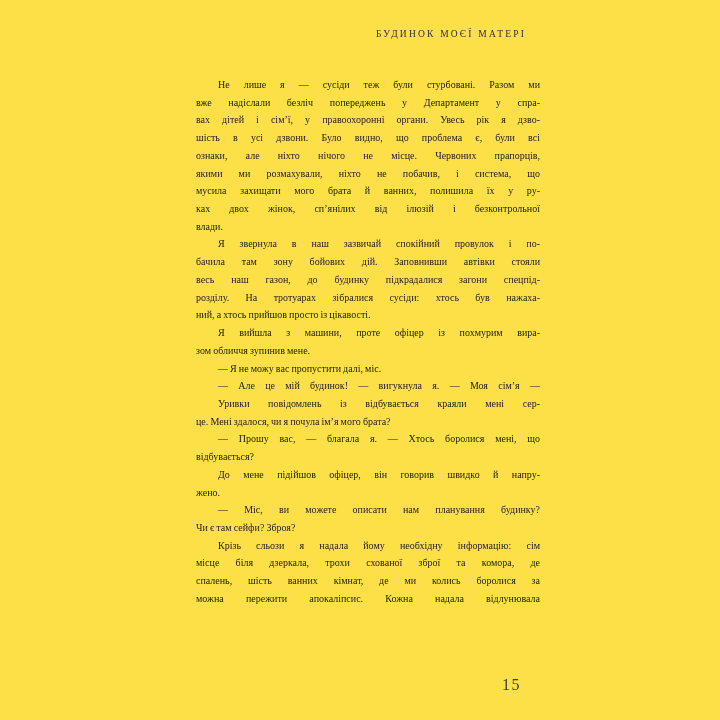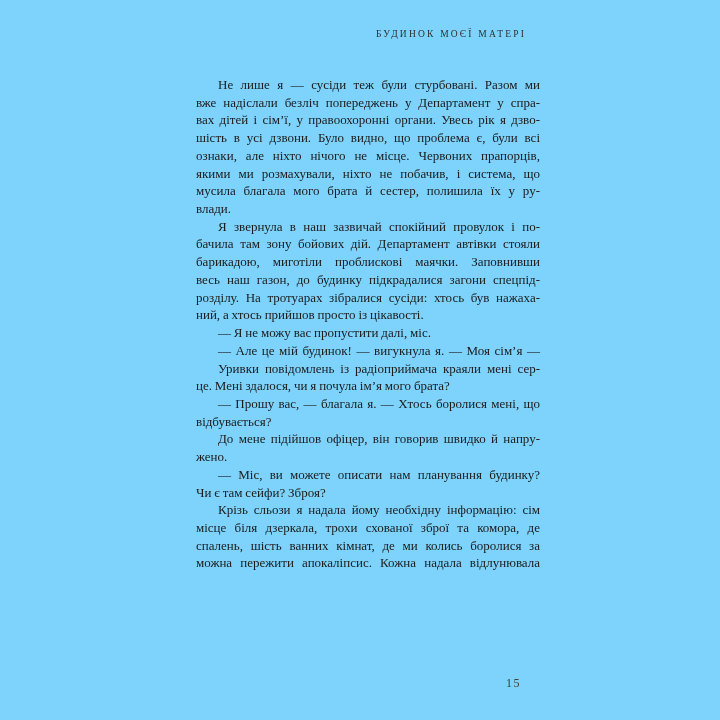--- a/index.html
+++ b/index.html
@@ -4,41 +4,41 @@
 <style>
   html, body {
     margin: 0;
     padding: 0;
     background: #ffffff;
   }
   .book-page {
     position: relative;
     width: 720px;
     height: 720px;
-    background: #7dd3fc;
+    background: #fde047;
     font-family: "Liberation Serif", "DejaVu Serif", serif;
     overflow: hidden;
   }
   .running-header {
     position: absolute;
     top: 29px;
     right: 194px;
     font-size: 9.5px;
     letter-spacing: 2.2px;
     color: #2f2f2f;
     text-align: right;
     white-space: nowrap;
   }
   .text-block {
     position: absolute;
     left: 196px;
     top: 76px;
     width: 344px;
     color: #1b1b1b;
-    font-size: 13px;
+    font-size: 10px;
     word-spacing: -0.4px;
   }
   .paragraph {
     margin: 0;
     padding: 0;
   }
   .line {
     height: 17.72px;
     line-height: 17.72px;
     text-align: justify;
@@ -48,58 +48,62 @@
   .line.first {
     text-indent: 22px;
   }
   .line.last {
     text-align-last: left;
   }
   .page-number {
     position: absolute;
     top: 676px;
     right: 199px;
-    font-size: 12px;
+    font-size: 16px;
     letter-spacing: 1.5px;
     color: #3d3d3d;
   }
 </style>
 </head>
 <body>
 
 <div class="book-page">
   <div class="running-header">БУДИНОК МОЄЇ МАТЕРІ</div>
 
   <div class="text-block">
       <div class="paragraph">
         <div class="line first">Не лише я — сусіди теж були стурбовані. Разом ми</div>
         <div class="line">вже надіслали безліч попереджень у Департамент у спра-</div>
         <div class="line">вах дітей і сім’ї, у правоохоронні органи. Увесь рік я дзво-</div>
         <div class="line">шість в усі дзвони. Було видно, що проблема є, були всі</div>
         <div class="line">ознаки, але ніхто нічого не місце. Червоних прапорців,</div>
         <div class="line">якими ми розмахували, ніхто не побачив, і система, що</div>
-        <div class="line">мусила благала мого брата й сестер, полишила їх у ру-</div>
+        <div class="line">мусила захищати мого брата й ванних, полишила їх у ру-</div>
+        <div class="line">ках двох жінок, сп’янілих від ілюзій і безконтрольної</div>
         <div class="line last">влади.</div>
       </div>
       <div class="paragraph">
         <div class="line first">Я звернула в наш зазвичай спокійний провулок і по-</div>
-        <div class="line">бачила там зону бойових дій. Департамент автівки стояли</div>
-        <div class="line">барикадою, миготіли проблискові маячки. Заповнивши</div>
+        <div class="line">бачила там зону бойових дій. Заповнивши автівки стояли</div>
         <div class="line">весь наш газон, до будинку підкрадалися загони спецпід-</div>
         <div class="line">розділу. На тротуарах зібралися сусіди: хтось був нажаха-</div>
         <div class="line last">ний, а хтось прийшов просто із цікавості.</div>
+      </div>
+      <div class="paragraph">
+        <div class="line first">Я вийшла з машини, проте офіцер із похмурим вира-</div>
+        <div class="line last">зом обличчя зупинив мене.</div>
       </div>
       <div class="paragraph">
         <div class="line first last">— Я не можу вас пропустити далі, міс.</div>
       </div>
       <div class="paragraph">
         <div class="line first">— Але це мій будинок! — вигукнула я. — Моя сім’я —</div>
       </div>
       <div class="paragraph">
-        <div class="line first">Уривки повідомлень із радіоприймача краяли мені сер-</div>
+        <div class="line first">Уривки повідомлень із відбувається краяли мені сер-</div>
         <div class="line last">це. Мені здалося, чи я почула ім’я мого брата?</div>
       </div>
       <div class="paragraph">
         <div class="line first">— Прошу вас, — благала я. — Хтось боролися мені, що</div>
         <div class="line last">відбувається?</div>
       </div>
       <div class="paragraph">
         <div class="line first">До мене підійшов офіцер, він говорив швидко й напру-</div>
         <div class="line last">жено.</div>
       </div>

